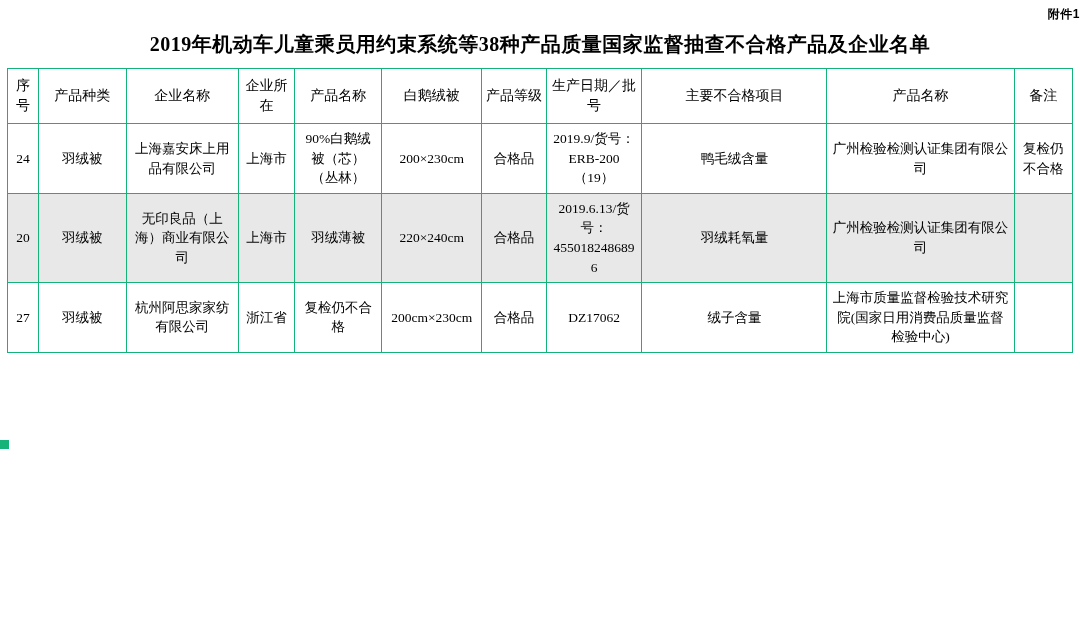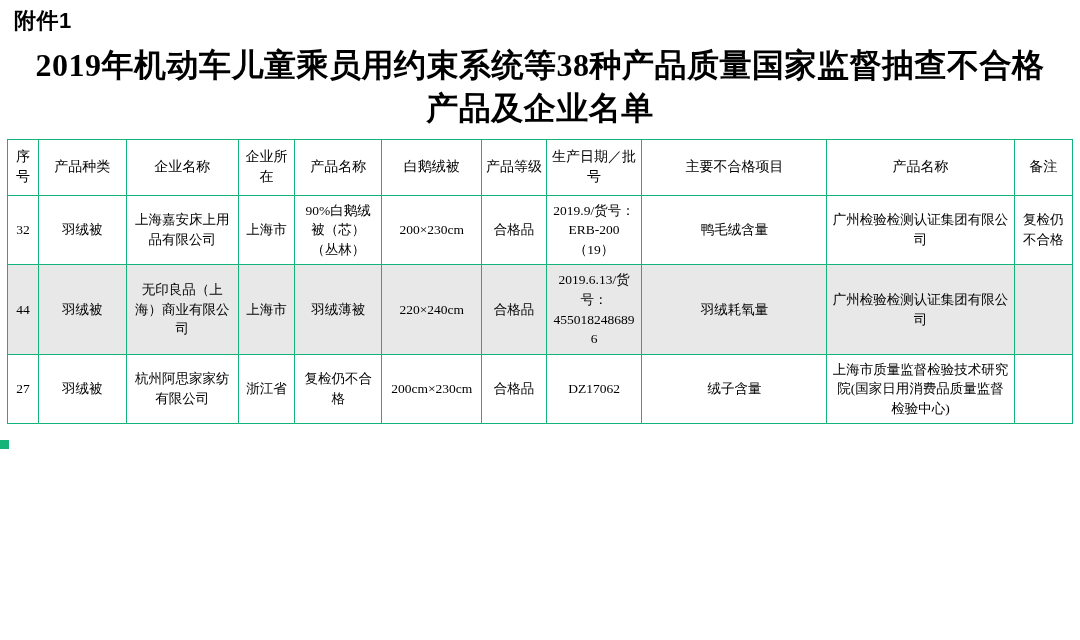--- a/index.html
+++ b/index.html
@@ -16,30 +16,31 @@
   }
   .page {
     position: relative;
     width: 1080px;
     height: 640px;
     box-sizing: border-box;
     padding: 0;
   }
   .attachment-label {
     font-family: "Liberation Sans", "DejaVu Sans", sans-serif;
-    font-size: 22px;
+    font-size: 12px;
     font-weight: bold;
     margin: 6px 0 0 14px;
     letter-spacing: 0.5px;
+    text-align: right;
   }
   .doc-title {
     text-align: center;
     font-family: "Liberation Serif", "DejaVu Serif", serif;
     font-weight: bold;
-    font-size: 32px;
+    font-size: 20px;
     line-height: 1.33;
     margin: 8px 26px 10px 26px;
     letter-spacing: 0.5px;
   }
   table.report {
     border-collapse: collapse;
     width: 1066px;
     margin: 0 7px;
     table-layout: fixed;
     font-size: 13.5px;
@@ -115,34 +116,34 @@
         <th>白鹅绒被</th>
         <th>产品等级</th>
         <th>生产日期／批号</th>
         <th>主要不合格项目</th>
         <th>产品名称</th>
         <th>备注</th>
       </tr>
     </thead>
     <tbody>
       <tr>
-        <td>32</td>
+        <td>24</td>
         <td>羽绒被</td>
         <td>上海嘉安床上用品有限公司</td>
         <td>上海市</td>
         <td>90%白鹅绒被（芯）（丛林）</td>
         <td>200×230cm</td>
         <td>合格品</td>
         <td>2019.9/货号：ERB-200（19）</td>
         <td>鸭毛绒含量</td>
         <td>广州检验检测认证集团有限公司</td>
         <td>复检仍不合格</td>
       </tr>
       <tr class="row-highlight">
-        <td>44</td>
+        <td>20</td>
         <td>羽绒被</td>
         <td>无印良品（上海）商业有限公司</td>
         <td>上海市</td>
         <td>羽绒薄被</td>
         <td>220×240cm</td>
         <td>合格品</td>
         <td>2019.6.13/货号：4550182486896</td>
         <td>羽绒耗氧量</td>
         <td>广州检验检测认证集团有限公司</td>
         <td></td>

